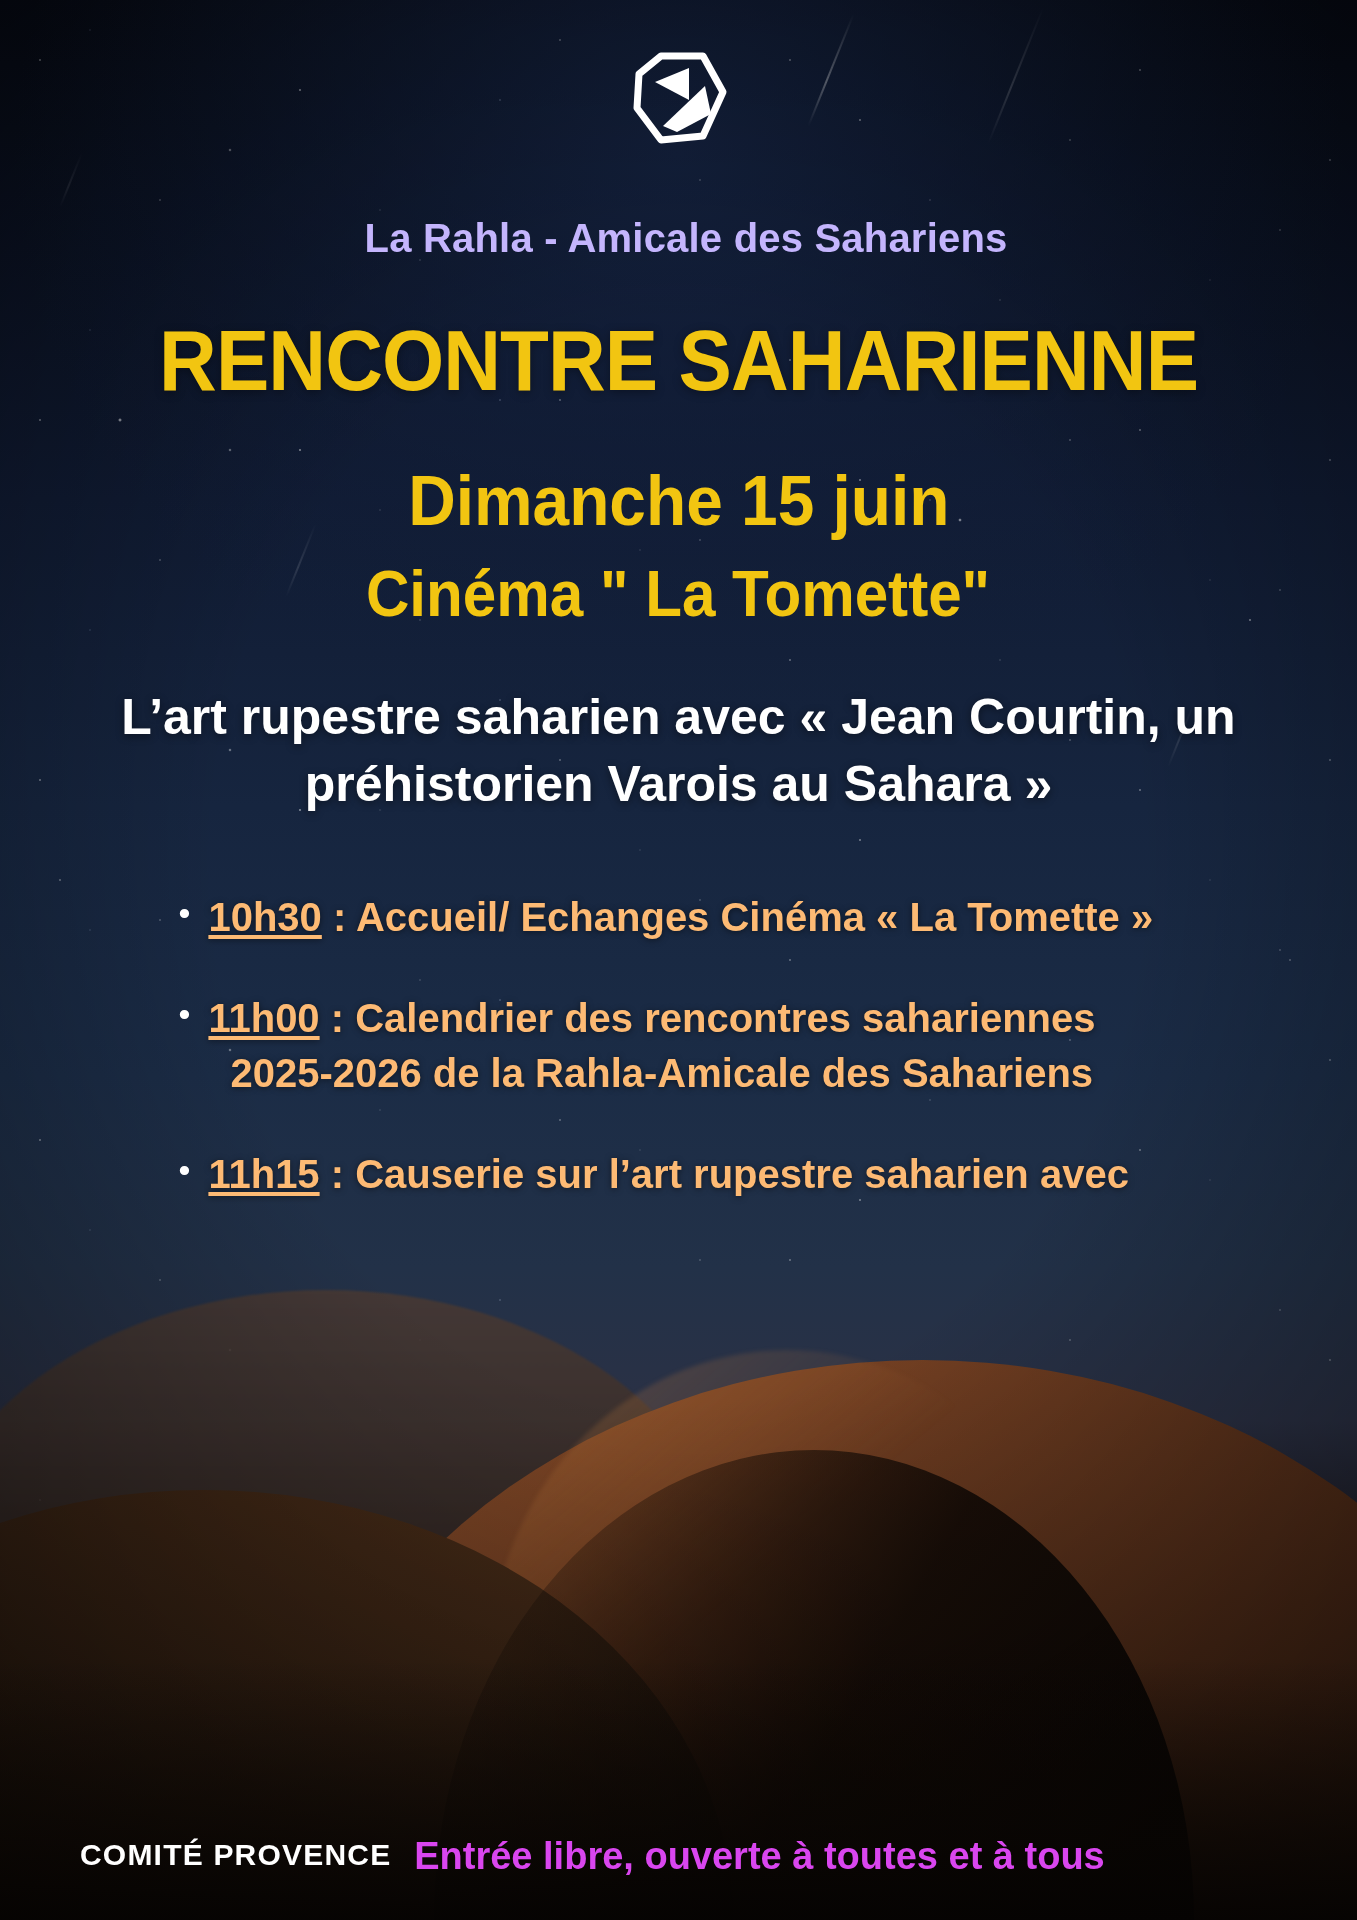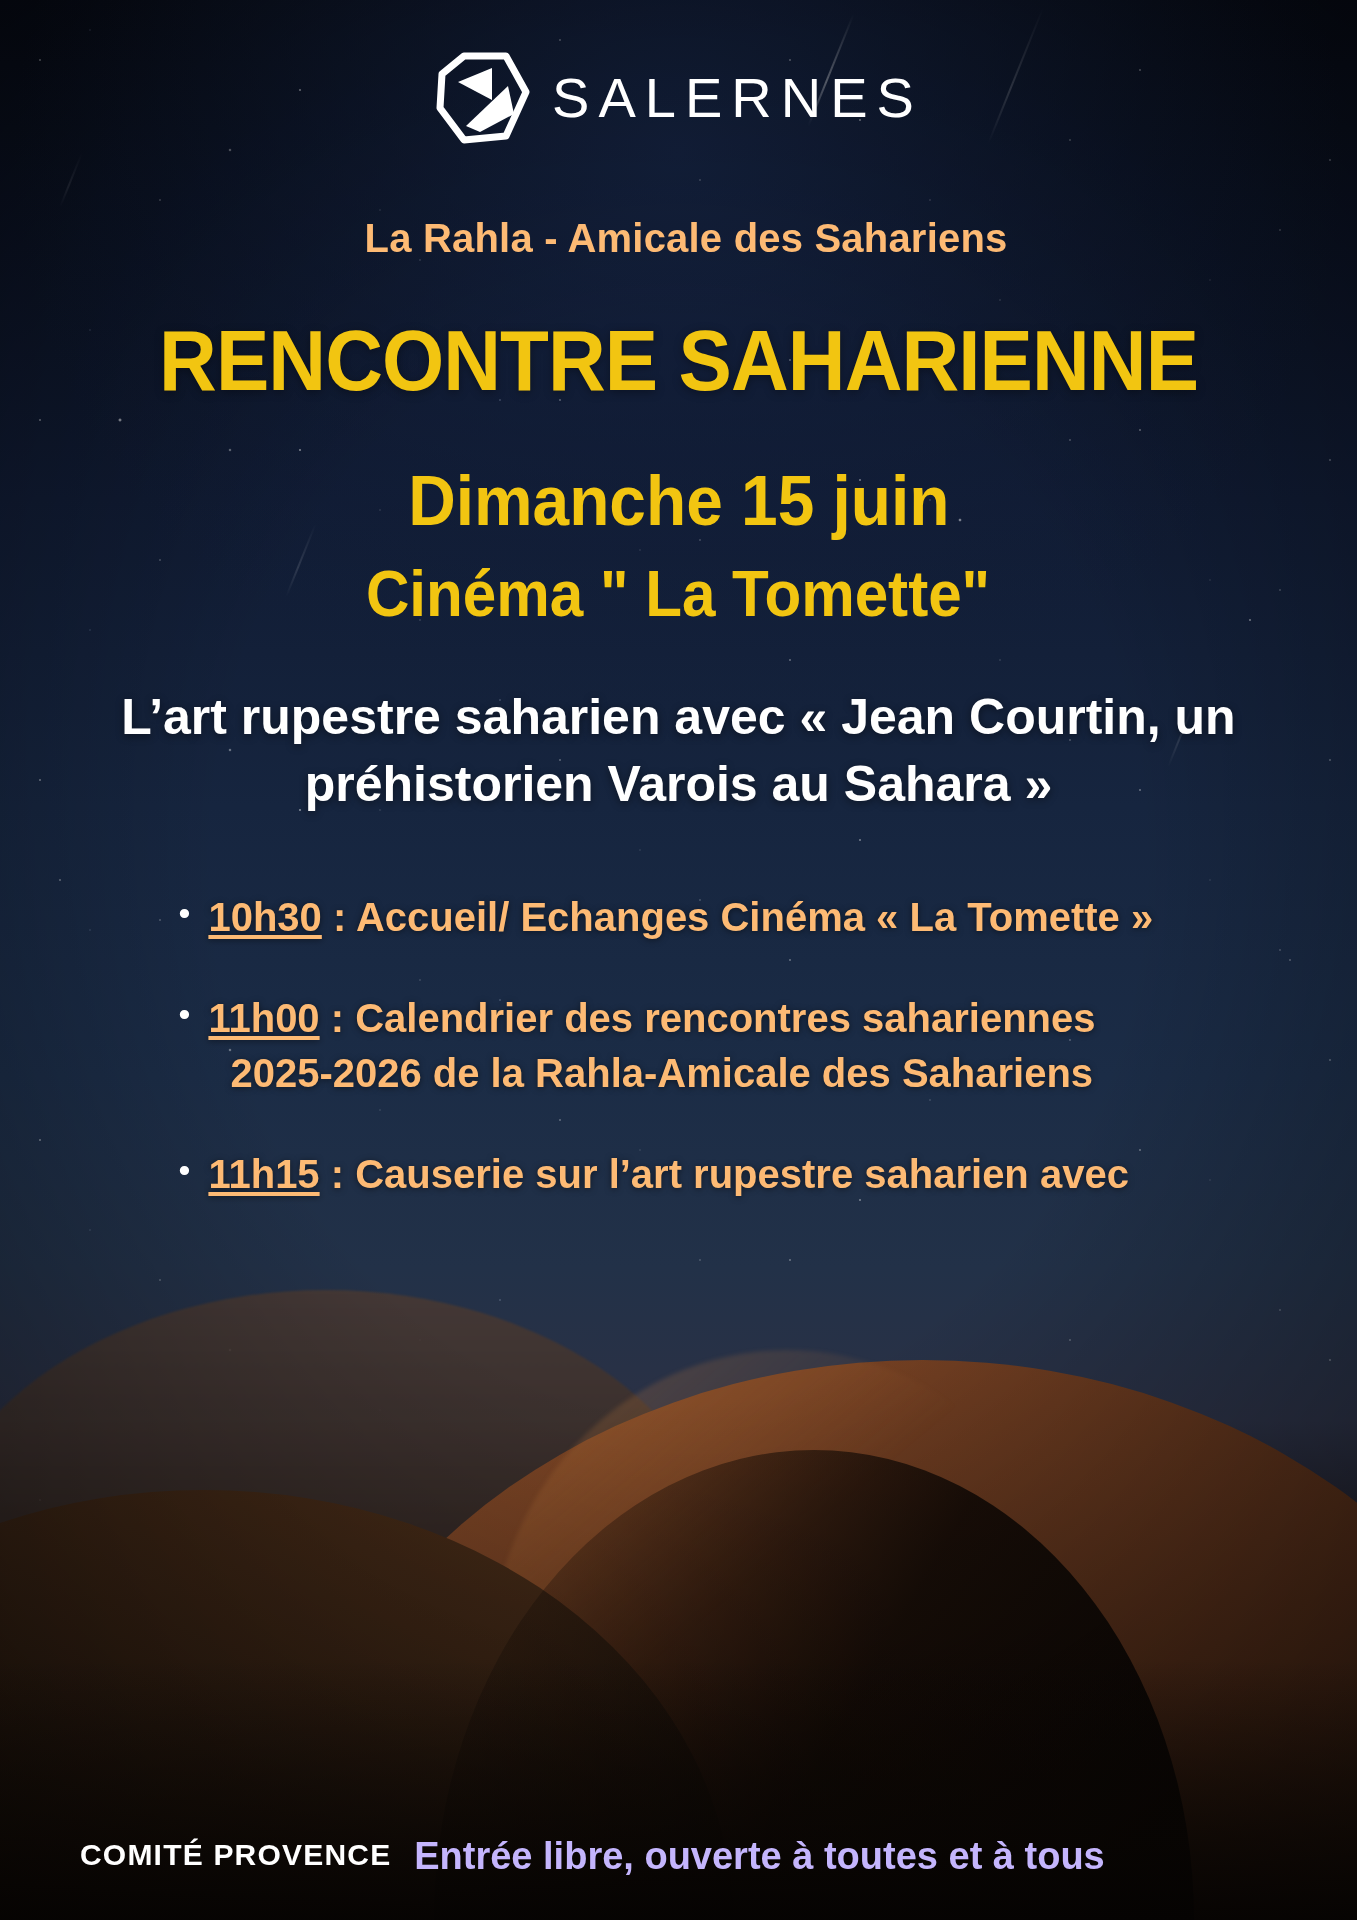--- a/index.html
+++ b/index.html
@@ -143,21 +143,21 @@
   .brand-name {
     color:#ffffff;
     font-size:56px;
     font-weight:400;
     letter-spacing:9px;
     line-height:1;
     font-family:"Liberation Sans", sans-serif;
   }
   .assoc {
     margin-top:72px;
-    color:#fdba74;
+    color:#c4b5fd;
     font-size:40px;
     font-weight:bold;
     letter-spacing:.2px;
     text-align:center;
     margin-left:15px;
   }
   .title {
     margin-top:56px;
     color:#f2c511;
     font-size:86px;
@@ -238,21 +238,21 @@
     color:#ffffff;
     font-size:30px;
     font-weight:bold;
     letter-spacing:1.2px;
     line-height:1.3;
   }
   .free {
     position:absolute;
     left:0; right:0; bottom:42px;
     text-align:center;
-    color:#c4b5fd;
+    color:#d946ef;
     font-size:38px;
     font-weight:bold;
     padding-left:150px;
   }
 </style>
 </head>
 <body>
 
 <div class="poster">
 
@@ -279,21 +279,20 @@
   <div class="content">
 
     <div class="brand">
       <span>
         <svg width="96" height="92" viewBox="0 0 96 92" aria-hidden="true">
           <path d="M30 4 L72 4 L92 40 L72 84 L30 88 L6 56 L8 22 Z" fill="none" stroke="#ffffff" stroke-width="7" stroke-linejoin="round"></path>
           <path d="M24 30 L58 16 L58 48 Z" fill="#ffffff"></path>
           <path d="M32 74 L74 34 L80 62 L46 80 Z" fill="#ffffff"></path>
         </svg>
       </span>
-      <span class="brand-name">SALERNES</span>
     </div>
 
     <div class="assoc">La Rahla - Amicale des Sahariens</div>
 
     <h1 class="title">RENCONTRE SAHARIENNE</h1>
 
     <div class="date">Dimanche 15 juin</div>
     <div class="venue">Cinéma " La Tomette"</div>
 
     <div class="subject">L’art rupestre saharien avec « Jean  Courtin, un préhistorien Varois au Sahara »</div>

